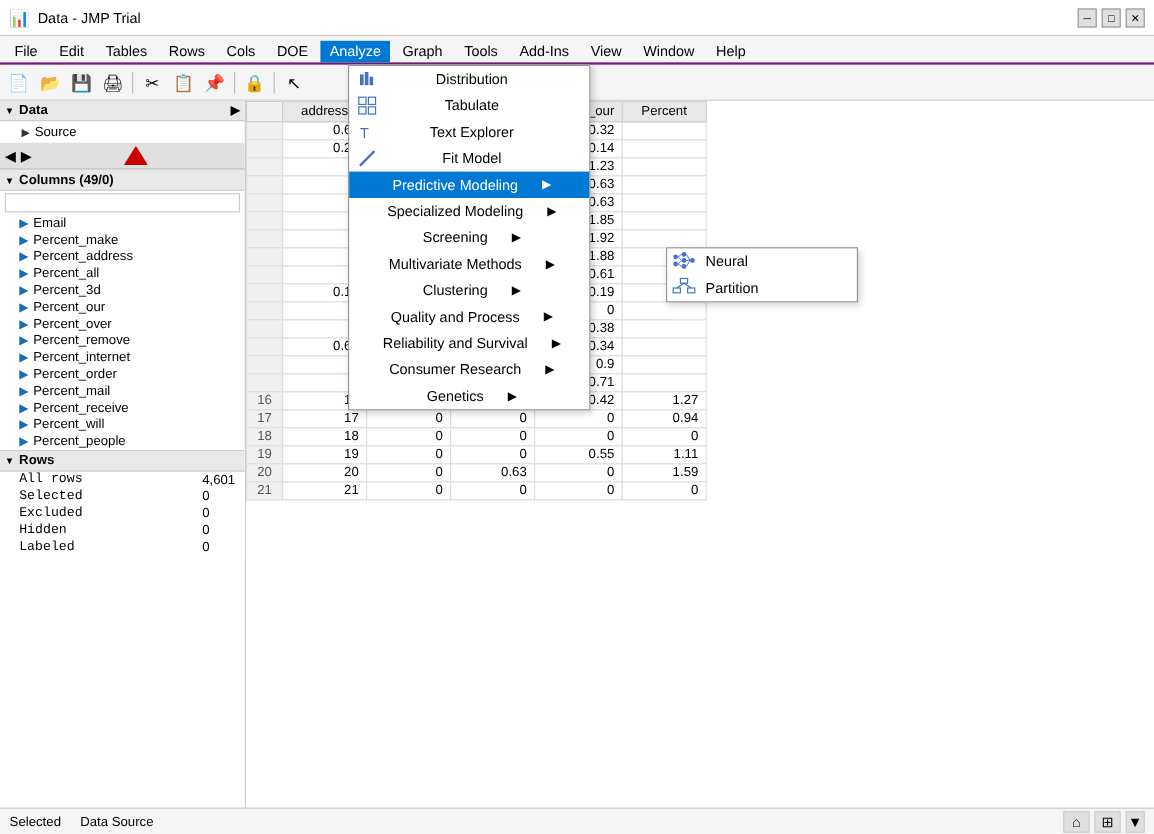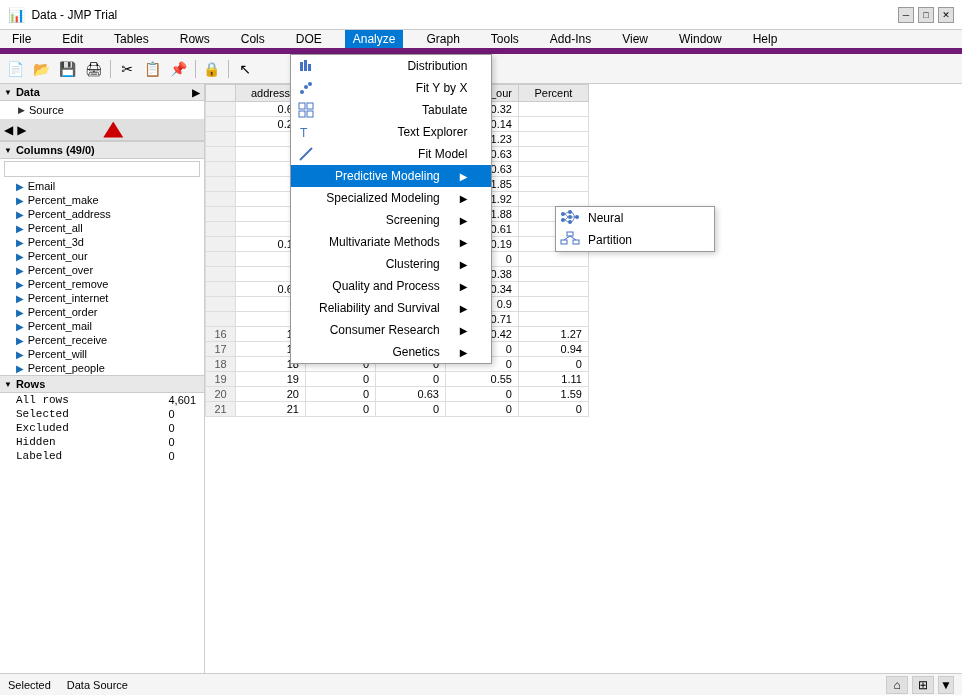--- a/index.html
+++ b/index.html
@@ -45,22 +45,22 @@
       cursor: pointer;
     }
 
     
     .menu-bar {
       background: #f5f5f5;
       height: 24px;
       display: flex;
       align-items: flex-end;
       padding: 0 4px;
-      border-bottom: 6px solid #701a75;
-      gap: 15px;
+      border-bottom: 2px solid #701a75;
+      gap: 2px;
     }
     .menu-item {
       padding: 2px 8px;
       font-size: 12px;
       cursor: pointer;
       white-space: nowrap;
     }
     .menu-item:hover, .menu-item.active {
       background: #0078d4;
       color: white;
@@ -259,21 +259,21 @@
       min-width: 200px;
       pointer-events: all;
       font-size: 12px;
     }
 
     .menu-dropdown-item {
       padding: 4px 24px 4px 28px;
       cursor: pointer;
       display: flex;
       align-items: center;
-      justify-content: flex-end;
+      justify-content: center;
       white-space: nowrap;
       position: relative;
     }
     .menu-dropdown-item:hover,
     .menu-dropdown-item.active {
       background: #0078d4;
       color: white;
     }
     .menu-dropdown-item .item-icon {
       position: absolute;
@@ -686,30 +686,20 @@
   <div class="menu-dropdown" style="left: 290px; top: 0px;">
     <div class="menu-dropdown-item">
       <span class="item-icon">
         <svg width="16" height="16" viewBox="0 0 16 16">
             <rect x="2" y="4" width="3" height="9" fill="#4472C4"></rect>
             <rect x="6" y="2" width="3" height="11" fill="#4472C4"></rect>
             <rect x="10" y="6" width="3" height="7" fill="#4472C4"></rect>
           </svg>
       </span>
       <span>Distribution</span>
-    </div>
-    <div class="menu-dropdown-item">
-      <span class="item-icon">
-        <svg width="16" height="16" viewBox="0 0 16 16">
-            <circle cx="4" cy="12" r="2" fill="#4472C4"></circle>
-            <circle cx="8" cy="7" r="2" fill="#4472C4"></circle>
-            <circle cx="12" cy="4" r="2" fill="#4472C4"></circle>
-          </svg>
-      </span>
-      <span>Fit Y by X</span>
     </div>
     <div class="menu-dropdown-item">
       <span class="item-icon">
         <svg width="16" height="16" viewBox="0 0 16 16">
             <rect x="1" y="1" width="6" height="6" fill="none" stroke="#4472C4" stroke-width="1"></rect>
             <rect x="9" y="1" width="6" height="6" fill="none" stroke="#4472C4" stroke-width="1"></rect>
             <rect x="1" y="9" width="6" height="6" fill="none" stroke="#4472C4" stroke-width="1"></rect>
             <rect x="9" y="9" width="6" height="6" fill="none" stroke="#4472C4" stroke-width="1"></rect>
           </svg>
       </span>

